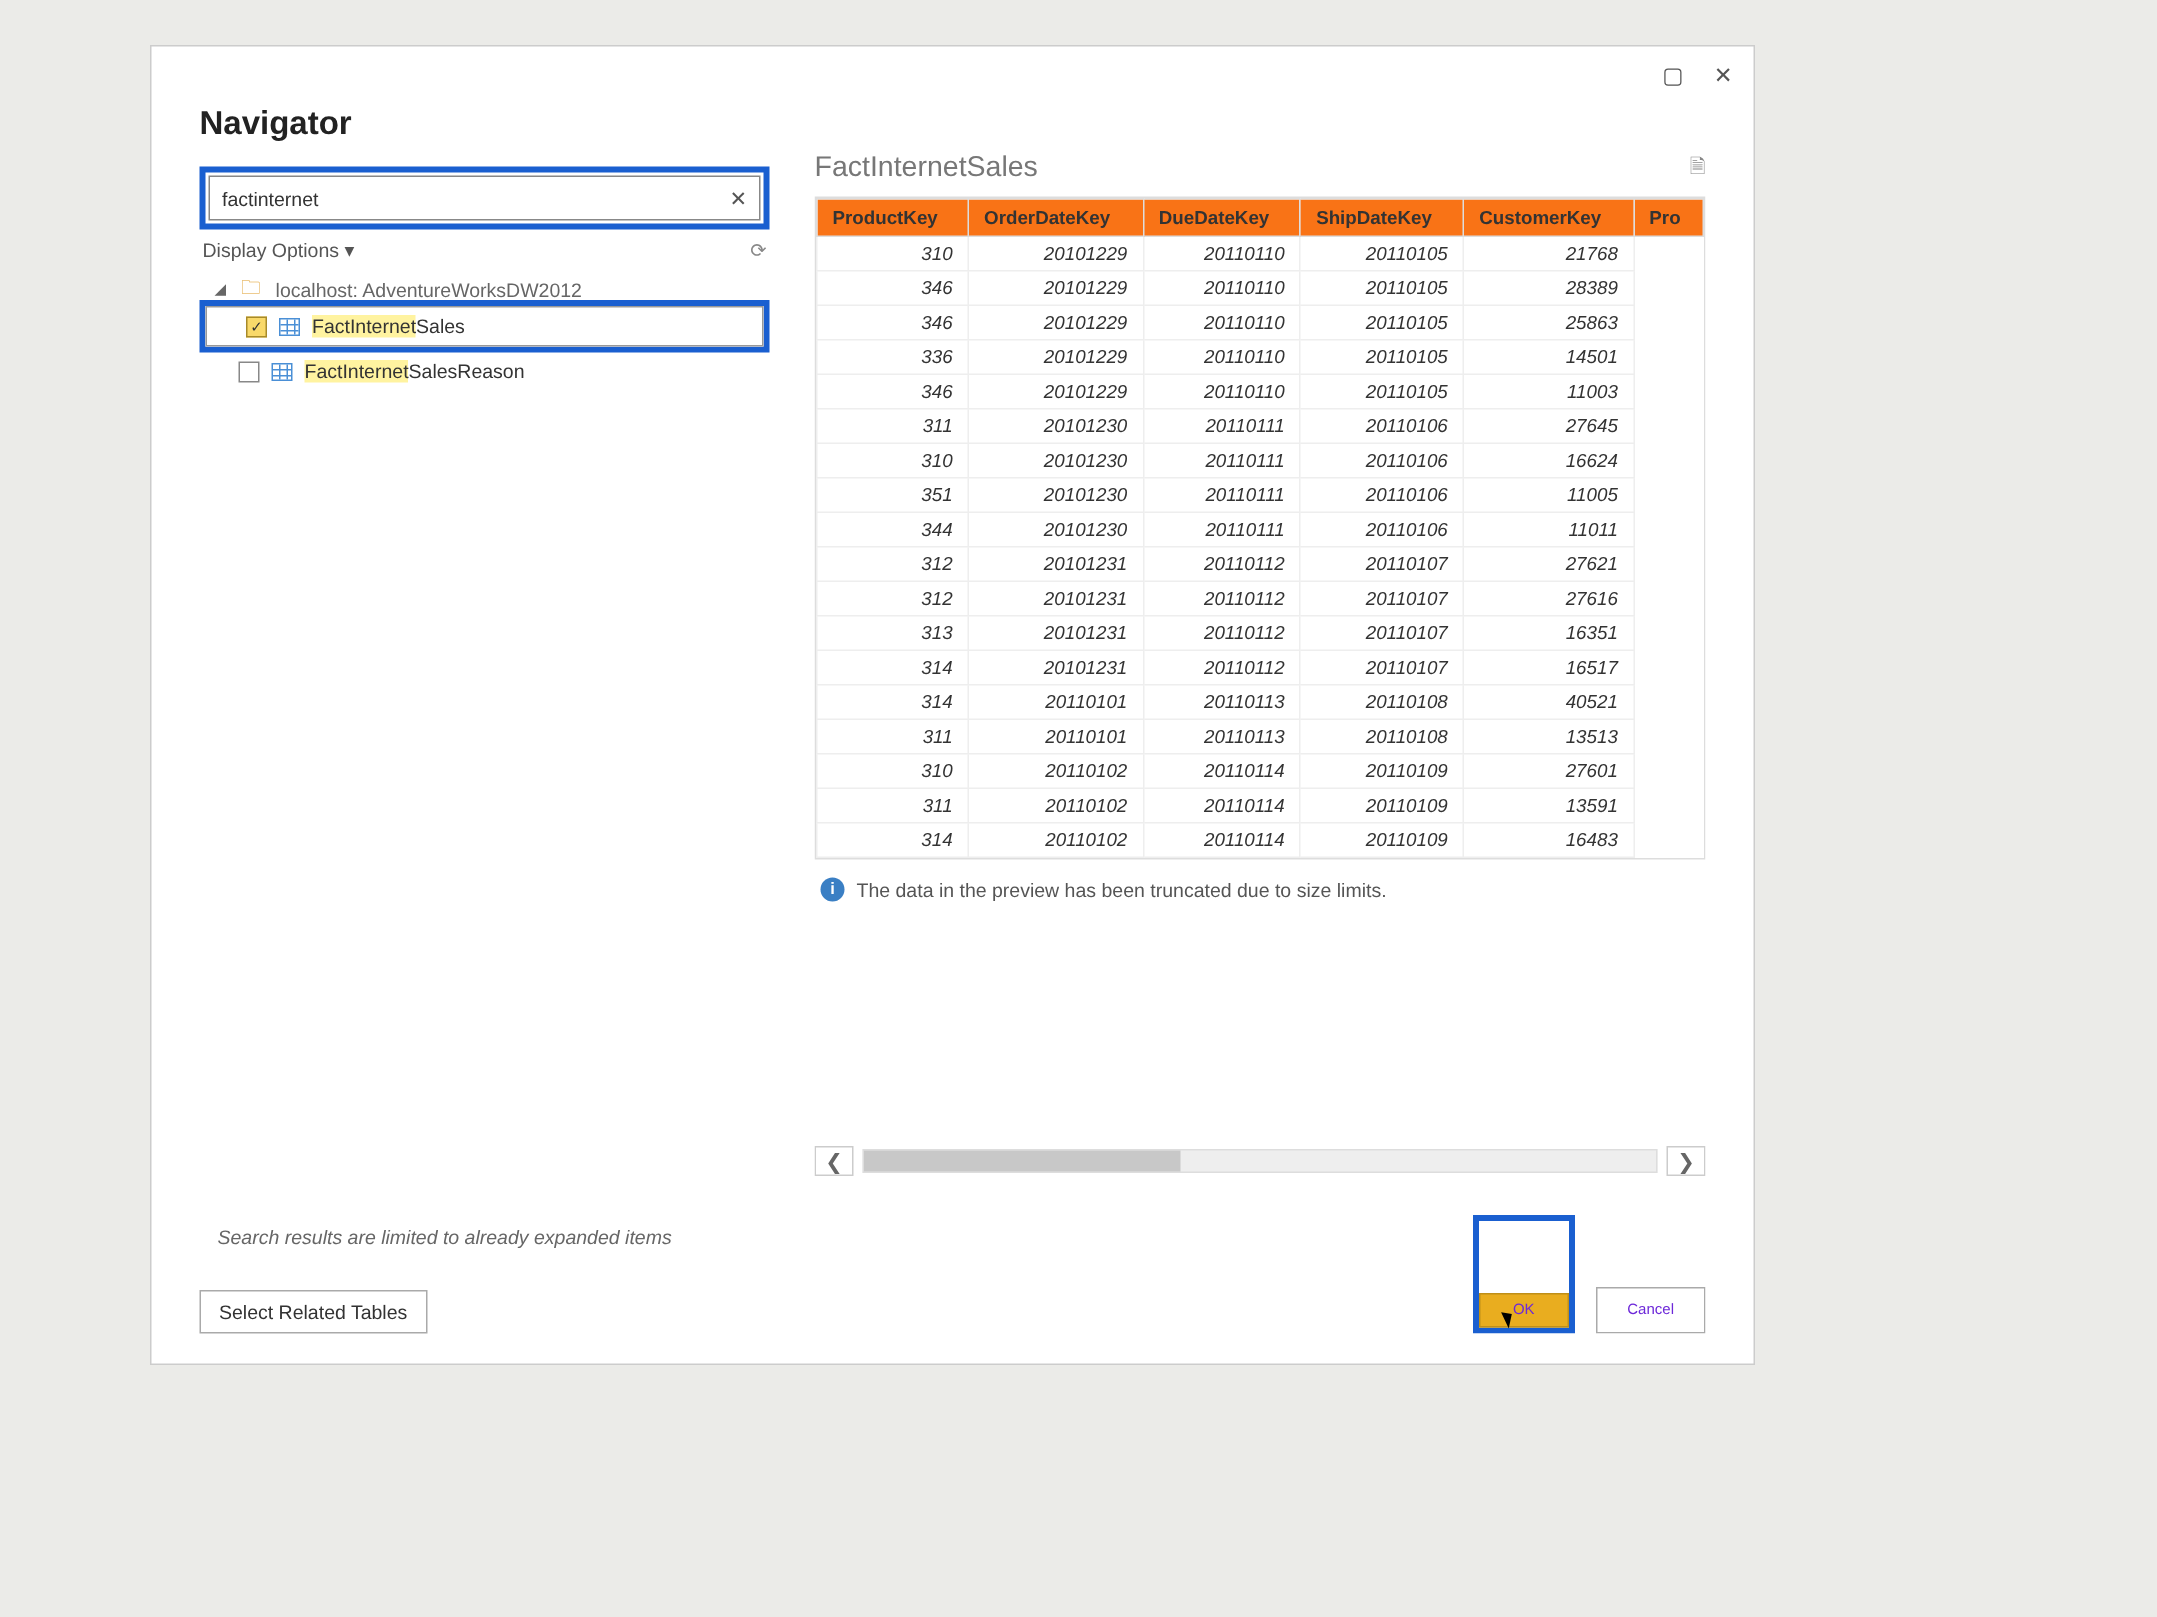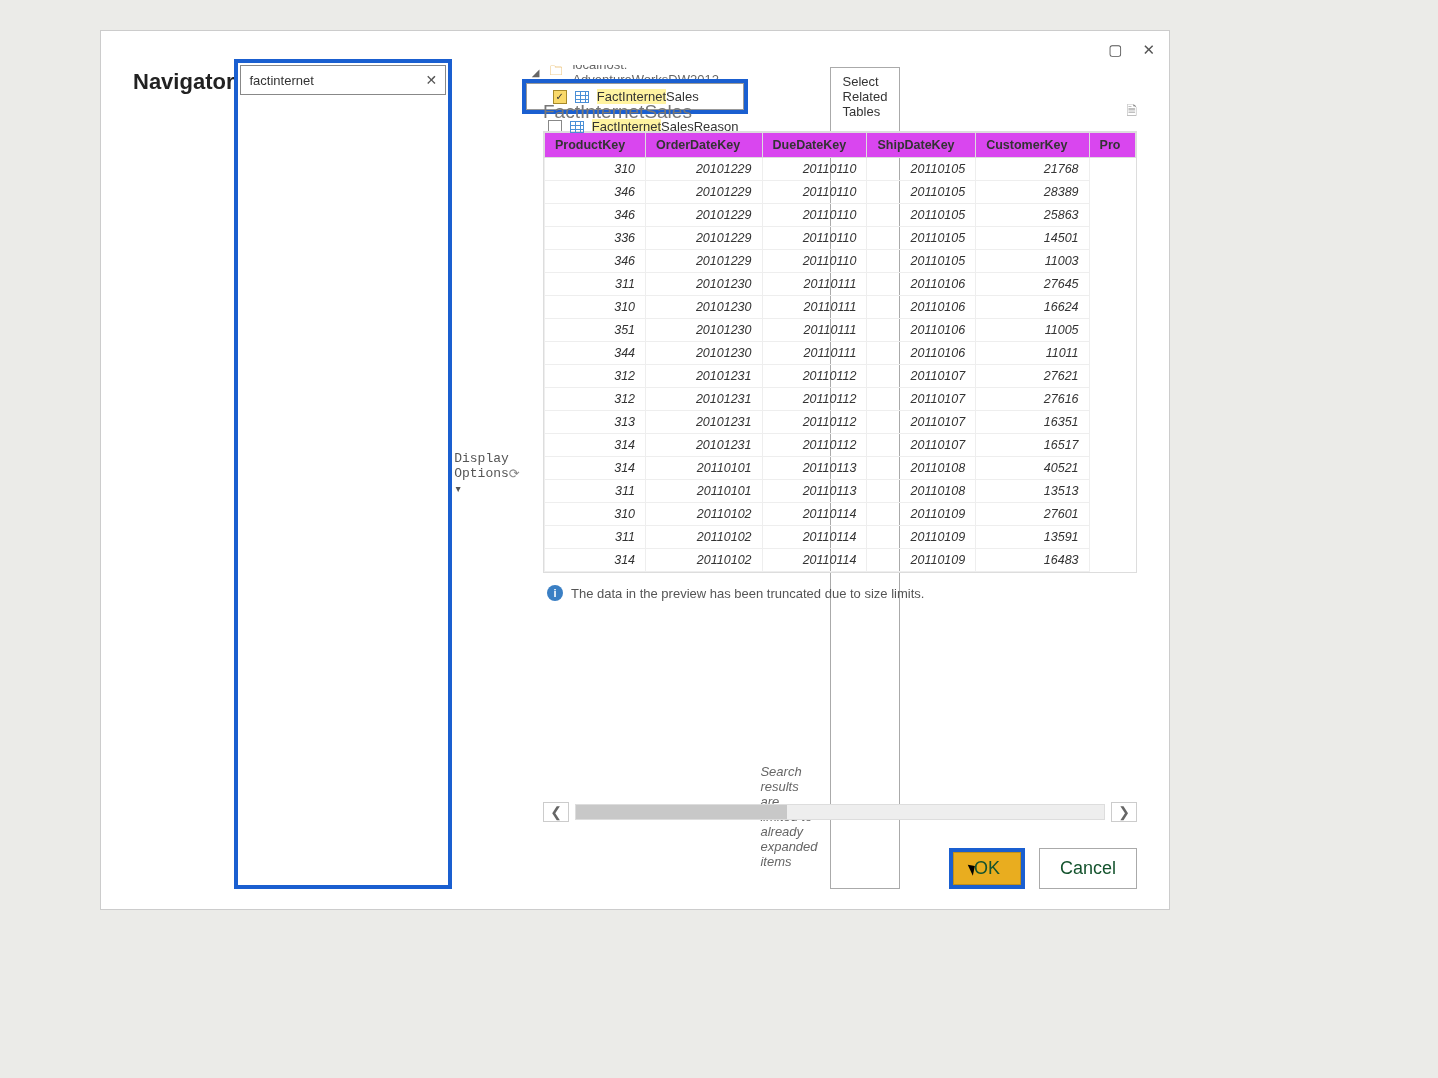--- a/index.html
+++ b/index.html
@@ -32,21 +32,21 @@
   .contentwrap {
     display: flex;
     flex: 1;
     padding: 0 32px 20px 32px;
     gap: 30px;
     overflow: hidden;
   }
   .left {
     width: 380px;
     display: flex;
-    flex-direction: row;
+    flex-direction: column;
   }
   h1.navtitle {
     font-size: 22px;
     font-weight: 600;
     color: #222;
     margin: 10px 0 16px 0;
   }
   .searchbox-hl {
     border: 4px solid #1a5fd0;
     padding: 2px;
@@ -61,26 +61,25 @@
   .searchbox input {
     flex: 1;
     border: none;
     outline: none;
     font-size: 13px;
     color: #333;
   }
   .searchbox .clear { color: #555; font-size: 14px; cursor: pointer; }
   .displayopts {
     display: flex;
-    justify-content: center;
+    justify-content: space-between;
     align-items: center;
     padding: 6px 2px;
     color: #555;
     font-size: 13px;
-    font-family: Liberation Mono, monospace;
   }
   .displayopts .refresh { color: #888; }
   .tree {
     margin-top: 6px;
   }
   .tree-node {
     display: flex;
     align-items: center;
     gap: 6px;
     padding: 4px 6px;
@@ -169,21 +168,21 @@
     border: 1px solid #ddd;
     overflow: hidden;
   }
   table {
     border-collapse: collapse;
     width: 100%;
     font-size: 12.5px;
   }
   th {
     text-align: left;
-    background: #d946ef;
+    background: #f97316;
     border: 1px solid #ddd;
     padding: 5px 10px;
     font-weight: 600;
     color: #333;
   }
   td {
     border: 1px solid #eee;
     padding: 4px 10px;
     text-align: right;
     font-style: italic;
@@ -222,22 +221,23 @@
   .hscroll .thumb {
     position:absolute; left:0; top:0; height:100%; width:40%; background:#c8c8c8;
   }
   .dlg-buttons {
     display:flex; gap:14px; justify-content:flex-end;
     padding-top: 20px;
   }
   .ok-hl { border:4px solid #1a5fd0; }
   .btn {
     border:1px solid #aaa; background:#fff;
-    padding: 5px 20px; font-size:18px; color:#14532d; cursor:pointer;
+    padding: 5px 20px; font-size:10px; color:#6d28d9; cursor:pointer;
     min-width: 60px;
+    margin-top: 48px;
   }
   .btn-ok { background:#e9ad1f; border-color:#c08f18; position:relative; }
   .cursor {
     position:absolute; left:16px; top:10px;
     width:0;height:0;
     border-left:6px solid #000;
     border-top:4px solid transparent;
     border-bottom:8px solid transparent;
     transform: rotate(-25deg);
     pointer-events:none;

